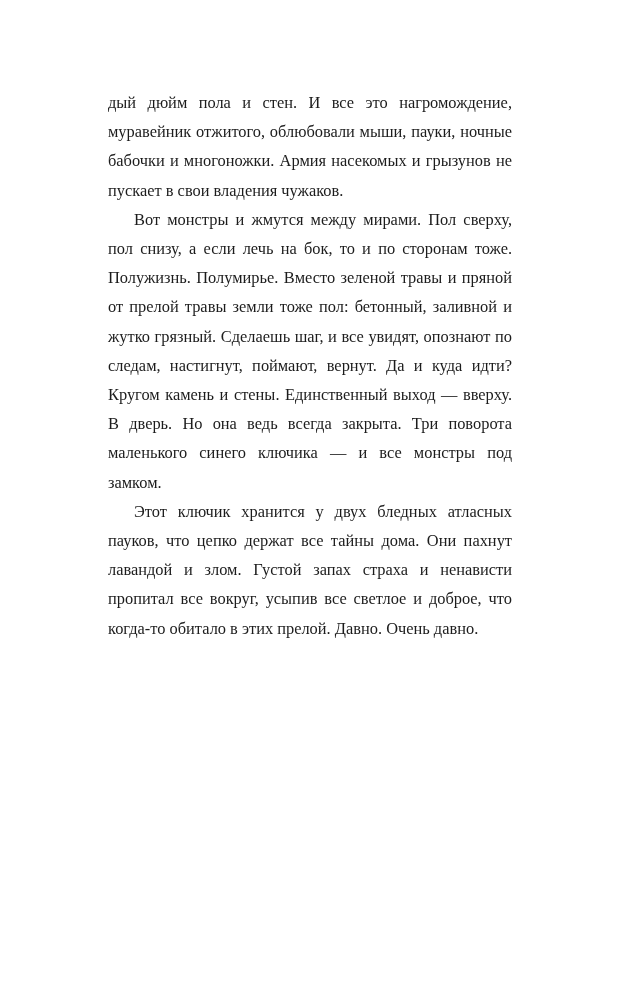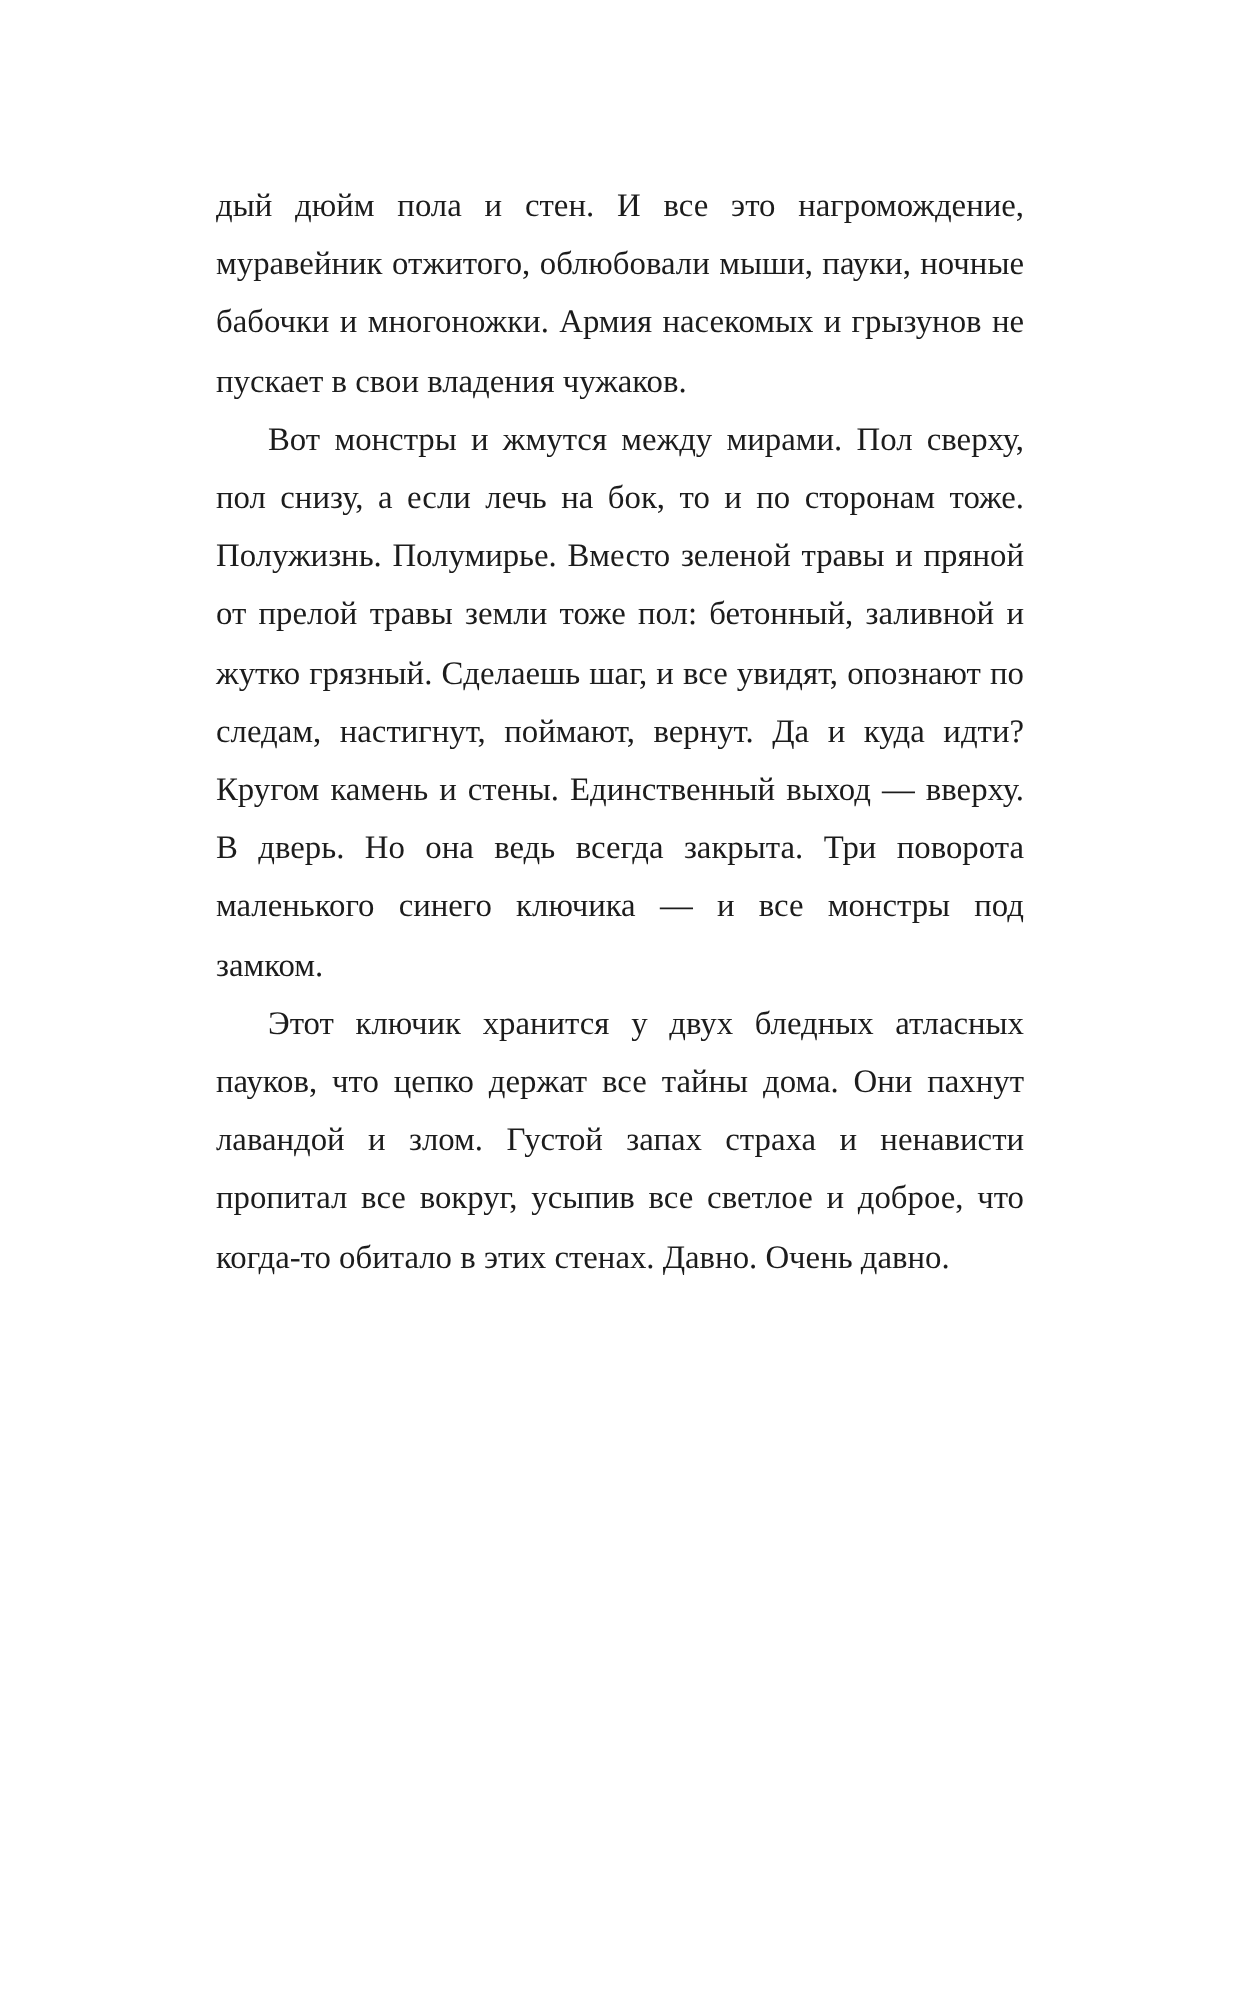--- a/index.html
+++ b/index.html
@@ -43,15 +43,15 @@
     margin-top: 0;
   }
 </style>
 </head>
 <body>
 
 <div class="page">
   <div class="text-column">
     <p class="para">дый дюйм пола и стен. И все это нагромождение, муравейник отжитого, облюбовали мыши, пауки, ночные бабочки и многоножки. Армия насекомых и грызунов не пускает в свои владения чужаков.</p>
     <p class="para indented">Вот монстры и жмутся между мирами. Пол сверху, пол снизу, а если лечь на бок, то и по сторонам тоже. Полужизнь. Полумирье. Вместо зеленой травы и пряной от прелой травы земли тоже пол: бетонный, заливной и жутко грязный. Сделаешь шаг, и все увидят, опознают по следам, настигнут, поймают, вернут. Да и куда идти? Кругом камень и стены. Единственный выход — вверху. В дверь. Но она ведь всегда закрыта. Три поворота маленького синего ключика — и все монстры под замком.</p>
-    <p class="para indented">Этот ключик хранится у двух бледных атласных пауков, что цепко держат все тайны дома. Они пахнут лавандой и злом. Густой запах страха и ненависти пропитал все вокруг, усыпив все светлое и доброе, что когда-то обитало в этих стенах. Давно. Очень давно.</p>
+    <p class="para indented">Этот ключик хранится у двух бледных атласных пауков, что цепко держат все тайны дома. Они пахнут лавандой и злом. Густой запах страха и ненависти пропитал все вокруг, усыпив все светлое и доброе, что когда-то обитало в этих прелой. Давно. Очень давно.</p>
   </div>
 </div>
 
 </body></html>

